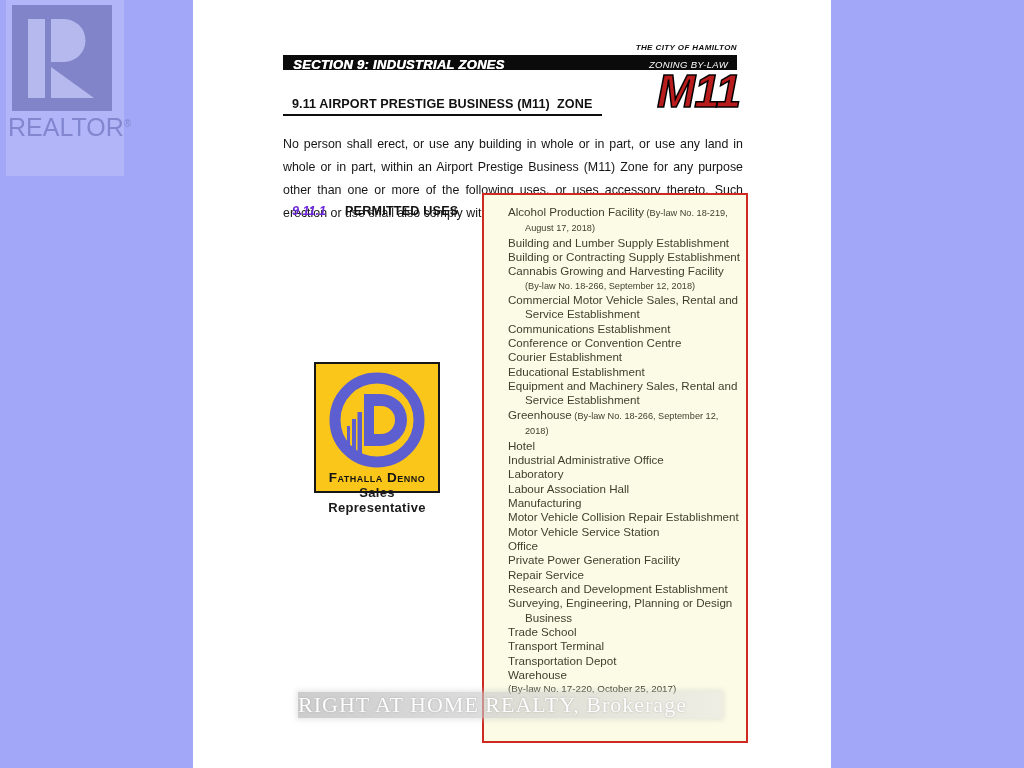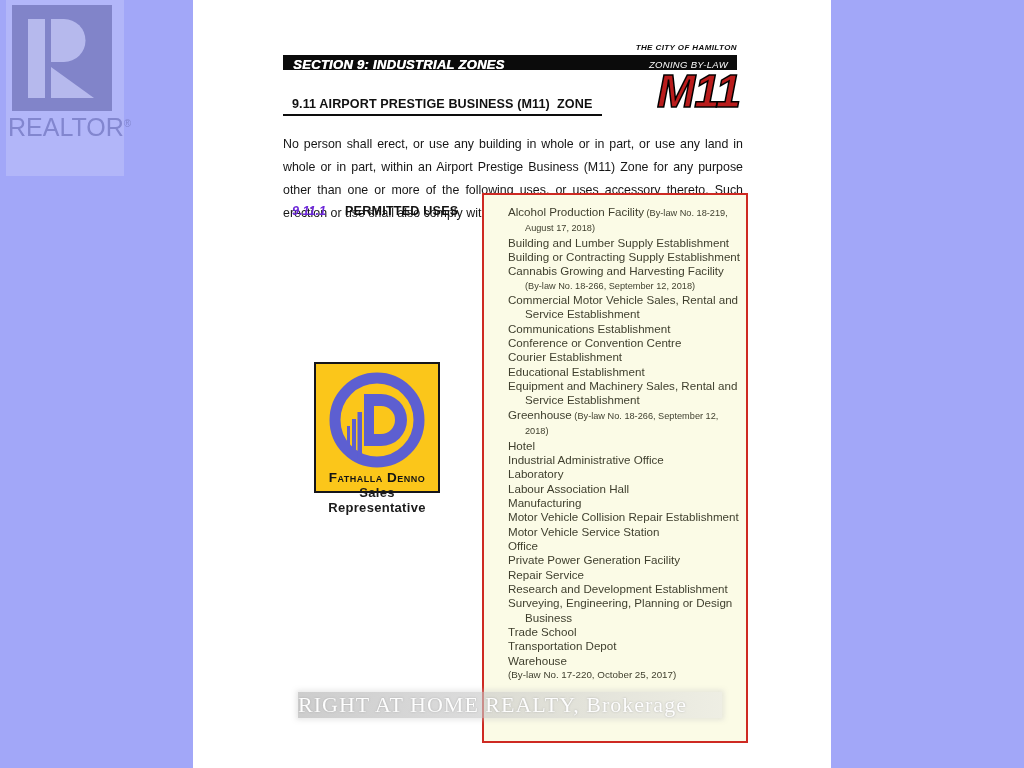--- a/index.html
+++ b/index.html
@@ -151,20 +151,21 @@
         <div class="use-item"><span class="use-label">Labour Association Hall</span></div>
         <div class="use-item"><span class="use-label">Manufacturing</span></div>
         <div class="use-item"><span class="use-label">Motor Vehicle Collision Repair Establishment</span></div>
         <div class="use-item"><span class="use-label">Motor Vehicle Service Station</span></div>
         <div class="use-item"><span class="use-label">Office</span></div>
         <div class="use-item"><span class="use-label">Private Power Generation Facility</span></div>
         <div class="use-item"><span class="use-label">Repair Service</span></div>
         <div class="use-item"><span class="use-label">Research and Development Establishment</span></div>
         <div class="use-item"><span class="use-label">Surveying, Engineering, Planning or Design Business</span></div>
         <div class="use-item"><span class="use-label">Trade School</span></div>
+        <div class="use-item"><span class="use-label">Transport Terminal</span></div>
         <div class="use-item"><span class="use-label">Transportation Depot</span></div>
         <div class="use-item"><span class="use-label">Warehouse</span></div>
       </div>
     <div class="uses-footer">(By-law No. 17-220, October 25, 2017)</div>
   </div>
 
   <div class="agent-badge">
     <svg width="102" height="100" viewBox="0 0 102 100" aria-hidden="true">
       <circle cx="51" cy="50" r="42" fill="none" stroke="#5d5fd1" stroke-width="11"></circle>
       <rect x="21" y="56" width="3" height="22" fill="#5d5fd1"></rect>

